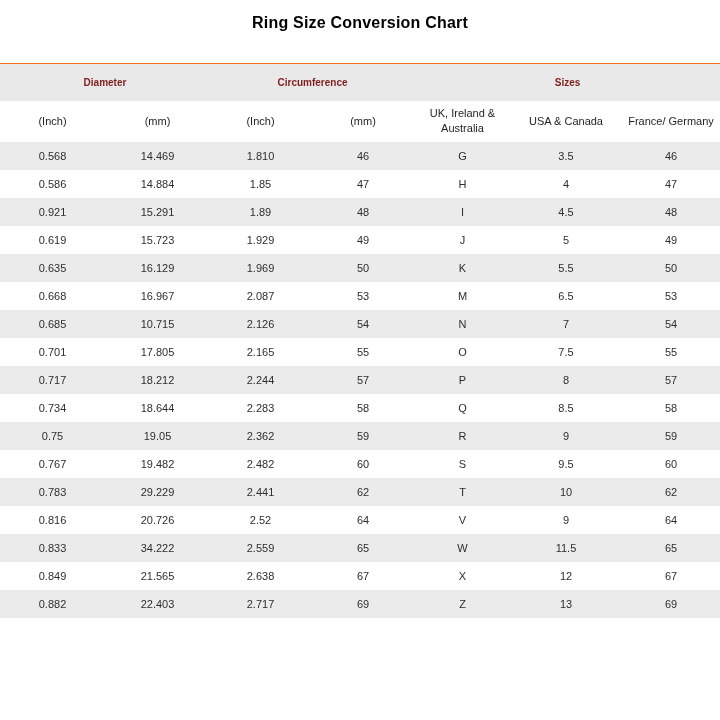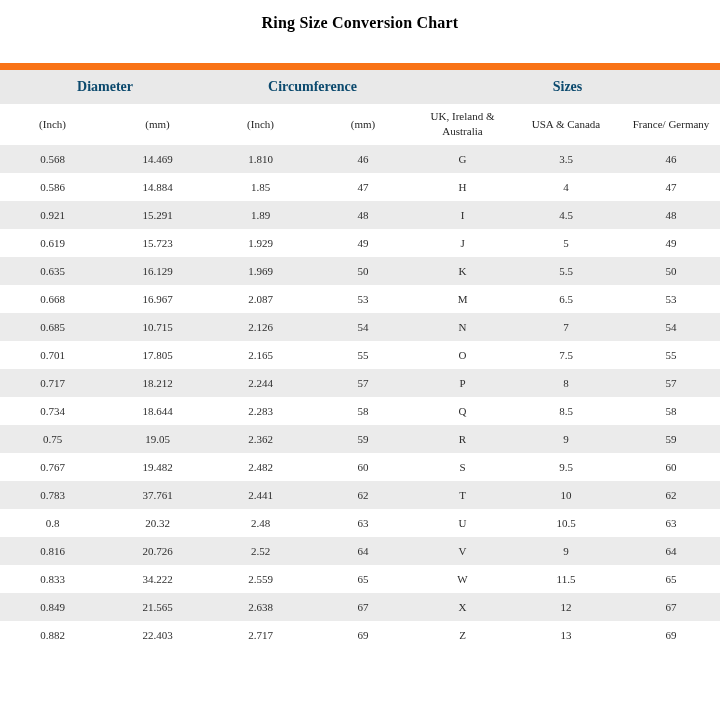--- a/index.html
+++ b/index.html
@@ -3,21 +3,21 @@
 <meta charset="utf-8">
 <style>
   * { box-sizing: border-box; margin: 0; padding: 0; }
   html, body {
     width: 720px;
     height: 720px;
     background: #ffffff;
     font-family: "Liberation Sans", sans-serif;
     overflow: hidden;
   }
-  .page { width: 720px; height: 720px; font-family: Liberation Serif, serif; }
+  .page { width: 720px; height: 720px; }
   h1.title {
     padding-top: 14px;
     text-align: center;
     font-size: 16px;
     font-weight: bold;
     color: #000000;
     letter-spacing: 0.2px;
   }
   table.ring-table {
     width: 720px;
@@ -33,24 +33,24 @@
   col.c6 { width: 112px; }
   col.c7 { width: 98px; }
   th, td {
     text-align: center;
     vertical-align: middle;
     padding: 0 4px;
   }
   tr.group-row th {
     background: #e9e9e9;
     height: 37px;
-    font-size: 14px;
+    font-size: 10px;
     font-weight: bold;
-    color: #0c4a6e;
-    border-top: 7px solid #f97316;
+    color: #7f1d1d;
+    border-top: 1px solid #f97316;
   }
   tr.sub-row th {
     background: #ffffff;
     height: 41px;
     font-size: 11px;
     font-weight: normal;
     color: #1f1f1f;
     line-height: 1.35;
   }
   tbody td {
@@ -197,35 +197,26 @@
           <td>0.767</td>
           <td>19.482</td>
           <td>2.482</td>
           <td>60</td>
           <td>S</td>
           <td>9.5</td>
           <td>60</td>
         </tr>
         <tr>
           <td>0.783</td>
-          <td>37.761</td>
+          <td>29.229</td>
           <td>2.441</td>
           <td>62</td>
           <td>T</td>
           <td>10</td>
           <td>62</td>
-        </tr>
-        <tr>
-          <td>0.8</td>
-          <td>20.32</td>
-          <td>2.48</td>
-          <td>63</td>
-          <td>U</td>
-          <td>10.5</td>
-          <td>63</td>
         </tr>
         <tr>
           <td>0.816</td>
           <td>20.726</td>
           <td>2.52</td>
           <td>64</td>
           <td>V</td>
           <td>9</td>
           <td>64</td>
         </tr>

